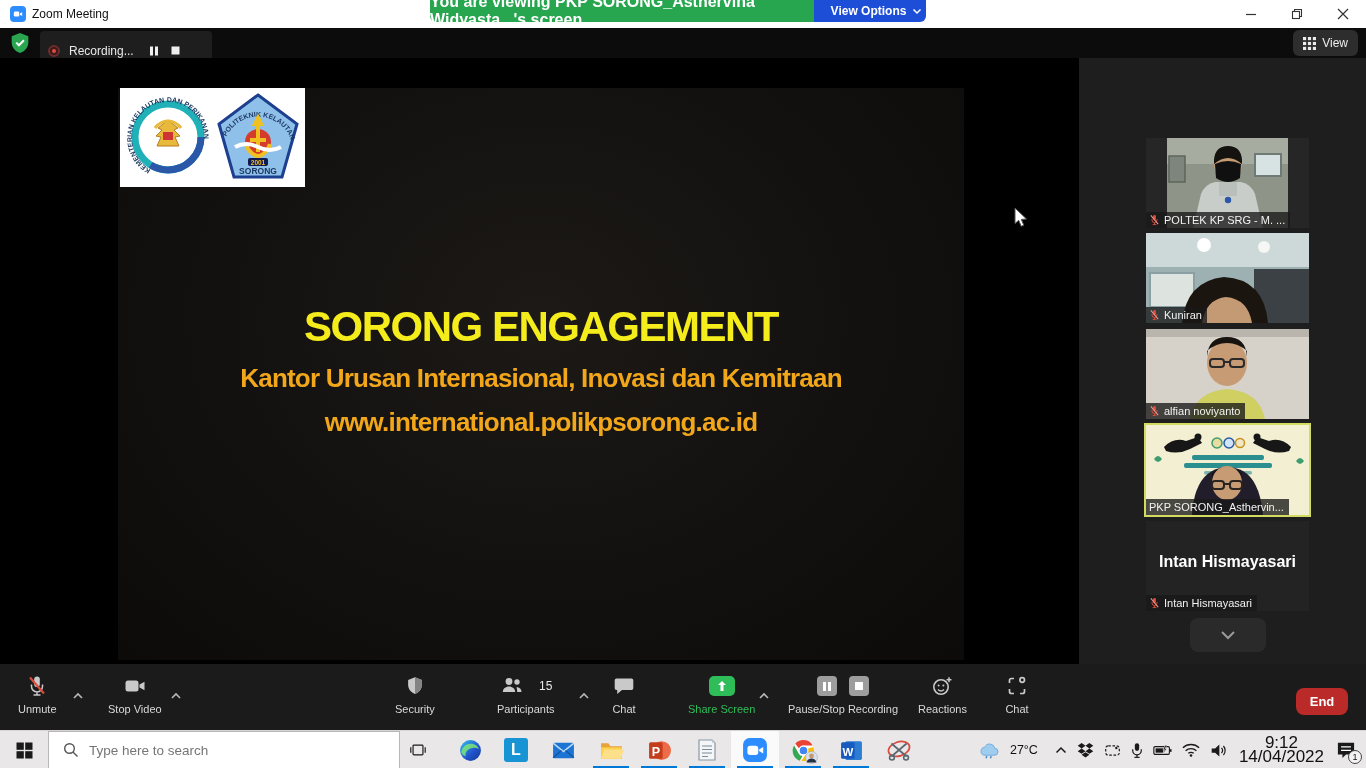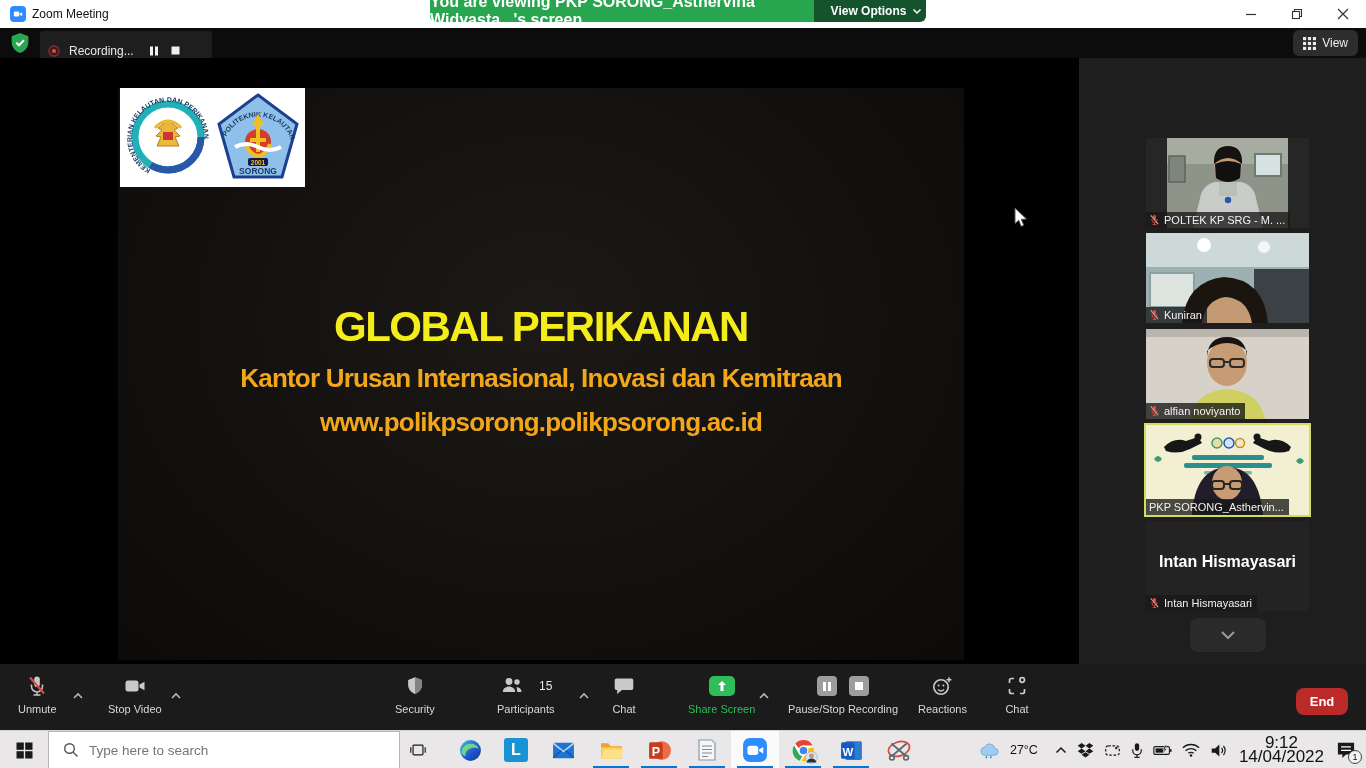--- a/index.html
+++ b/index.html
@@ -12,21 +12,21 @@
   .app-icon { position:absolute; left:10px; top:6px; width:16px; height:16px; border-radius:4px;
               background:#2d8cff; display:flex; align-items:center; justify-content:center; }
   .app-title { position:absolute; left:32px; top:7px; font-size:12px; color:#111; }
   .wctl { position:absolute; top:0; width:46px; height:28px; display:flex; align-items:center; justify-content:center; }
   .wctl svg { display:block; }
 
   
   .banner { position:absolute; left:430px; top:0; height:22px; width:384px; background:#27a54f;
             border-radius:0 0 0 6px; display:flex; align-items:center; justify-content:center; z-index:30; }
   .banner span { color:#fff; font-size:16px; font-weight:bold; }
-  .view-options { position:absolute; left:814px; top:0; height:22px; width:112px; background:#14532d;
+  .view-options { position:absolute; left:814px; top:0; height:22px; width:112px; background:#1d4ed8;
             border-radius:0 0 6px 0; display:flex; align-items:center; justify-content:center; gap:6px; z-index:30;padding-left:13px; }
   .view-options span { color:#fff; font-size:12px; font-weight:bold; }
 
   
   .subbar { position:absolute; left:0; top:28px; width:1366px; height:30px; background:#0c0c0c; }
   .sec-shield { position:absolute; left:10px; top:4px; }
   .rec-pill { position:absolute; left:40px; top:3px; width:172px; height:39px; background:#1e1e1e;
               border-radius:4px; display:flex; align-items:center; }
   .rec-dot { width:12px; height:12px; border-radius:50%; background:#3a1b1b; border:2px solid #6e2c2c;
              margin-left:8px; position:relative; }
@@ -224,23 +224,23 @@
               </defs>
             <circle cx="43" cy="50" r="13" fill="#d43c2c"></circle>
             <path d="M43 26l3 6h-6zM43 32v28M31 52c2 8 9 12 12 12s10-4 12-12M35 48h16" stroke="#f0c020" stroke-width="4" fill="none"></path>
             <path d="M20 55q11-6 23 0q12 6 23 0" stroke="#ffffff" stroke-width="4" fill="none"></path>
             <rect x="33" y="66" width="20" height="8" rx="2" fill="#111a4f"></rect>
             <text x="43" y="72.5" font-size="6.5" fill="#f0c020" text-anchor="middle" font-weight="bold">2001</text>
             <text x="43" y="82" font-size="8.5" fill="#17355f" text-anchor="middle" font-weight="bold">SORONG</text>
           </svg>
         </div>
 
-        <div class="slide-title">GLOBAL PERIKANAN</div>
+        <div class="slide-title">SORONG ENGAGEMENT</div>
         <div class="slide-sub">Kantor Urusan Internasional, Inovasi dan Kemitraan</div>
-        <div class="slide-url">www.polikpsorong.polikpsorong.ac.id</div>
+        <div class="slide-url">www.international.polikpsorong.ac.id</div>
       </div>
     </div>
 
     <div class="divider-handle">
         <i></i>
         <i></i>
       </div>
 
     <div class="sidebar">
 

